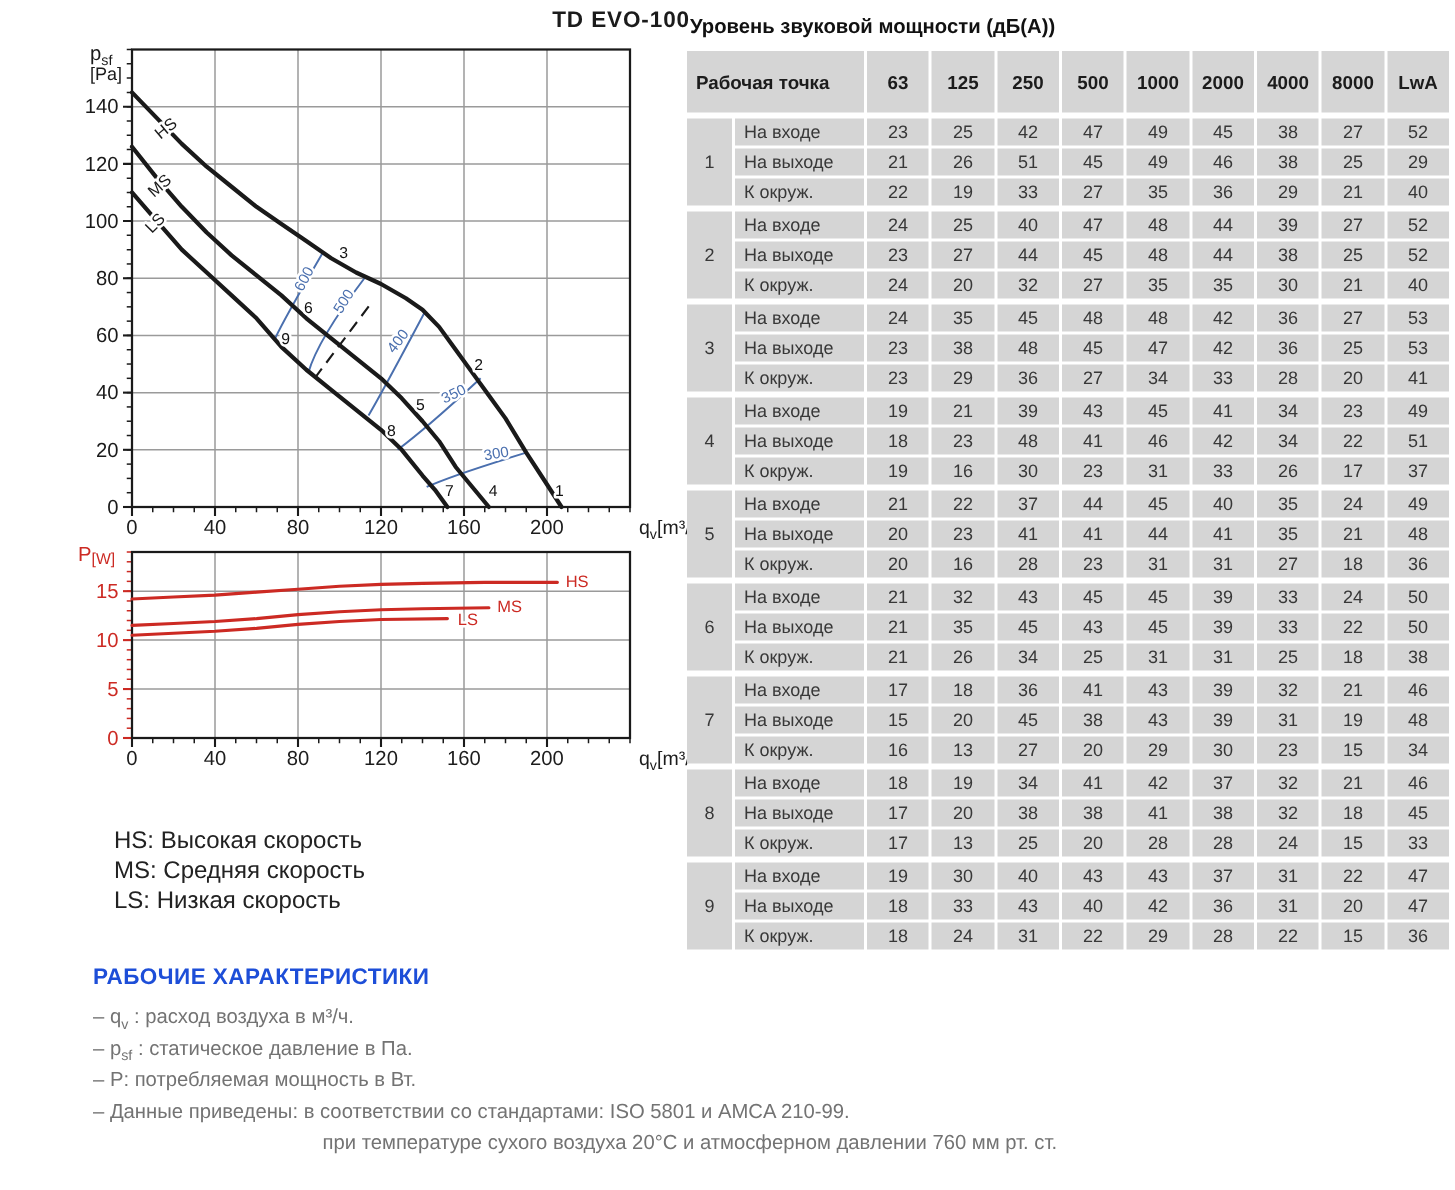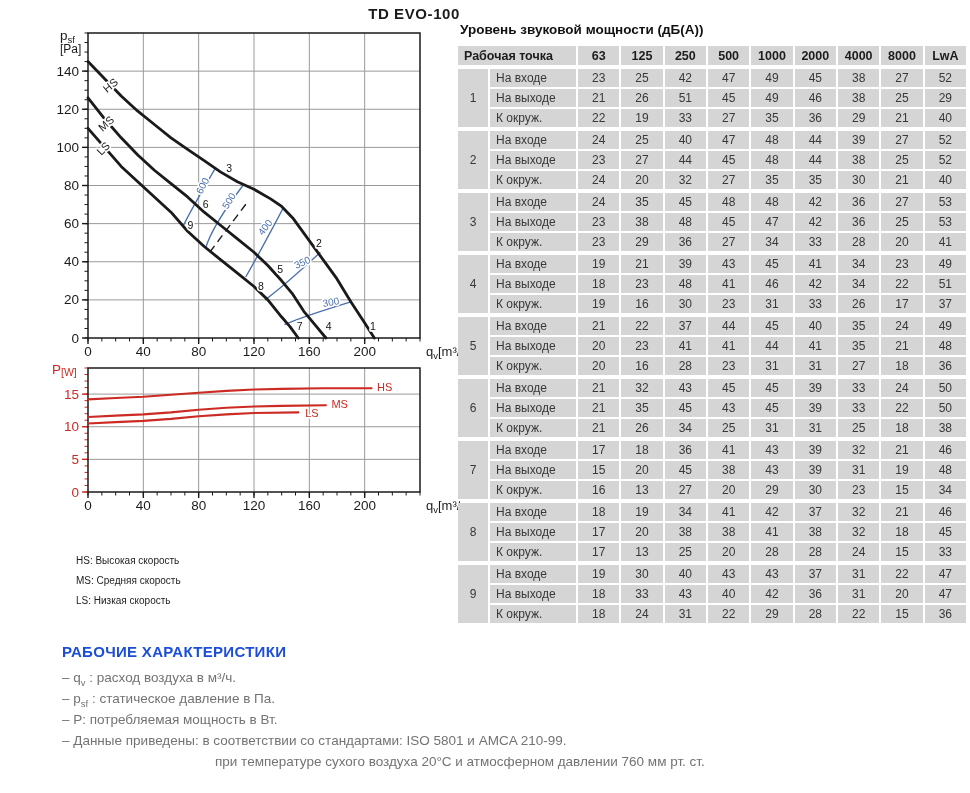--- a/index.html
+++ b/index.html
@@ -7,33 +7,33 @@
     width:970px;height:793px;position:relative;overflow:hidden;
     background:#ffffff;
     font-family:"Liberation Sans", sans-serif;
     color:#1d1d1d;
   }
   .abs{position:absolute}
   .chart-title{left:40px;top:5px;width:420px;text-align:right;
     font-weight:bold;font-size:15px;letter-spacing:.6px;color:#1b1b1b}
   #chart-pressure{left:40px;top:24px}
   #chart-power{left:40px;top:360px}
-  .legend{left:76px;top:551px;font-size:10px;line-height:20px;color:#222}
+  .legend{left:76px;top:551px;font-size:16px;line-height:20px;color:#222}
   .char-heading{left:62px;top:643px;font-weight:bold;font-size:15px;
     letter-spacing:.3px;color:#1d4ed8}
   .bullets{left:62px;top:667px;font-size:13.5px;line-height:21px;color:#737373}
   .bullets sub{font-size:9.5px;line-height:0}
   .bullets .cont{padding-left:153px}
   .table-wrap{left:458px;top:10px;width:508px}
-  .table-title{font-weight:bold;font-size:13.5px;color:#111;margin:12px 0 9px 2px}
+  .table-title{font-weight:bold;font-size:13.5px;color:#111;margin:0 0 9px 2px}
   .trow,.tgroup{display:grid;grid-template-columns:30px 86px repeat(9,1fr);gap:2px}
   .tgroup{margin-top:4px}
   .cell{background:#d5d5d5;display:flex;align-items:center;justify-content:center;
     font-size:12px;color:#383838;height:18px}
-  .thead .cell{font-weight:bold;height:19px;color:#1c1c1c;font-size:12.5px}
+  .thead .cell{font-weight:bold;height:41px;color:#1c1c1c;font-size:12.5px}
   .cell.lab{justify-content:flex-start;padding-left:6px}
   .cell.span2{grid-column:span 2;justify-content:flex-start;padding-left:6px}
   .cell.num{grid-row:1 / span 3;height:auto}
   svg text{font-family:"Liberation Sans", sans-serif}
 </style>
 </head>
 <body>
 
 <div class="abs chart-title">TD EVO-100</div>
 

